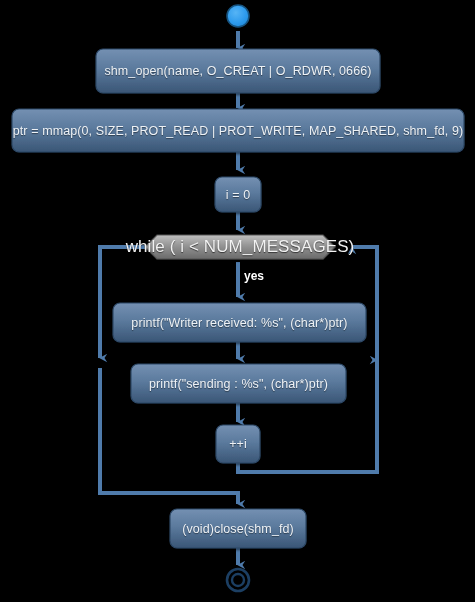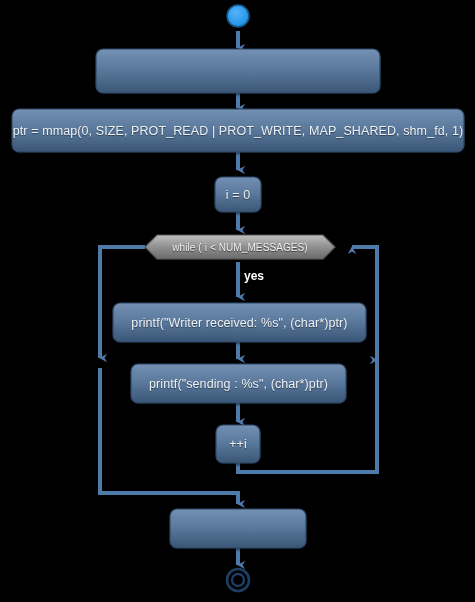--- a/index.html
+++ b/index.html
@@ -30,21 +30,21 @@
     color: #eef2f6;
     font-family: "Liberation Sans", sans-serif;
     font-size: 12.5px;
     letter-spacing: 0.1px;
     white-space: nowrap;
     pointer-events: none;
     text-shadow: 0 1px 1px rgba(0,0,0,0.45);
   }
   .decision-label {
     color: #f2f2f2;
-    font-size: 10px;
+    font-size: 17px;
     text-shadow: 0 1px 1px rgba(0,0,0,0.6);
   }
   .edge-label {
     position: absolute;
     color: #ffffff;
     font-family: Liberation Sans, sans-serif;
     font-size: 12px;
     font-weight: bold;
     white-space: nowrap;
     text-shadow: 0 1px 2px rgba(0,0,0,0.8);
@@ -130,32 +130,34 @@
     <rect x="131" y="364" width="215" height="39" rx="7" ry="7" fill="url(#boxGrad)" stroke="#2d4866" stroke-width="1.2" filter="url(#softShadow)"></rect>
 
     <rect x="216" y="425" width="44" height="38" rx="7" ry="7" fill="url(#boxGrad)" stroke="#2d4866" stroke-width="1.2" filter="url(#softShadow)"></rect>
 
     <rect x="170" y="509" width="136" height="39" rx="7" ry="7" fill="url(#boxGrad)" stroke="#2d4866" stroke-width="1.2" filter="url(#softShadow)"></rect>
 
     <circle cx="238" cy="580" r="11" fill="none" stroke="#1c3f63" stroke-width="2.6"></circle>
     <circle cx="238" cy="580" r="6" fill="none" stroke="#1c3f63" stroke-width="2.4"></circle>
   </svg>
 
+  <div class="node-label" style="left:96px;  top:49px;  width:284px; height:44px;">shm_open(name, O_CREAT | O_RDWR, 0666)</div>
 
-  <div class="node-label" style="left:12px;  top:109px; width:452px; height:43px;">ptr = mmap(0, SIZE, PROT_READ | PROT_WRITE, MAP_SHARED, shm_fd, 1)</div>
+  <div class="node-label" style="left:12px;  top:109px; width:452px; height:43px;">ptr = mmap(0, SIZE, PROT_READ | PROT_WRITE, MAP_SHARED, shm_fd, 9)</div>
 
   <div class="node-label" style="left:215px; top:177px; width:46px;  height:35px;text-align:right;">i = 0</div>
 
   <div class="node-label decision-label" style="left:145px; top:235px; width:190px; height:24px;">while ( i &lt; NUM_MESSAGES)</div>
 
   <div class="node-label" style="left:113px; top:303px; width:253px; height:39px;">printf("Writer received: %s", (char*)ptr)</div>
 
   <div class="node-label" style="left:131px; top:364px; width:215px; height:39px;">printf("sending : %s", (char*)ptr)</div>
 
   <div class="node-label" style="left:216px; top:425px; width:44px;  height:38px;">++i</div>
 
+  <div class="node-label" style="left:170px; top:509px; width:136px; height:39px;">(void)close(shm_fd)</div>
 
   <div class="edge-label" style="left:244px; top:269px;">yes</div>
 
   <div class="hit" style="left:227px; top:5px;   width:22px; height:22px; border-radius:50%;"></div>
   <div class="hit" style="left:227px; top:569px; width:22px; height:22px; border-radius:50%;"></div>
 
 </div>
 
 </body></html>

